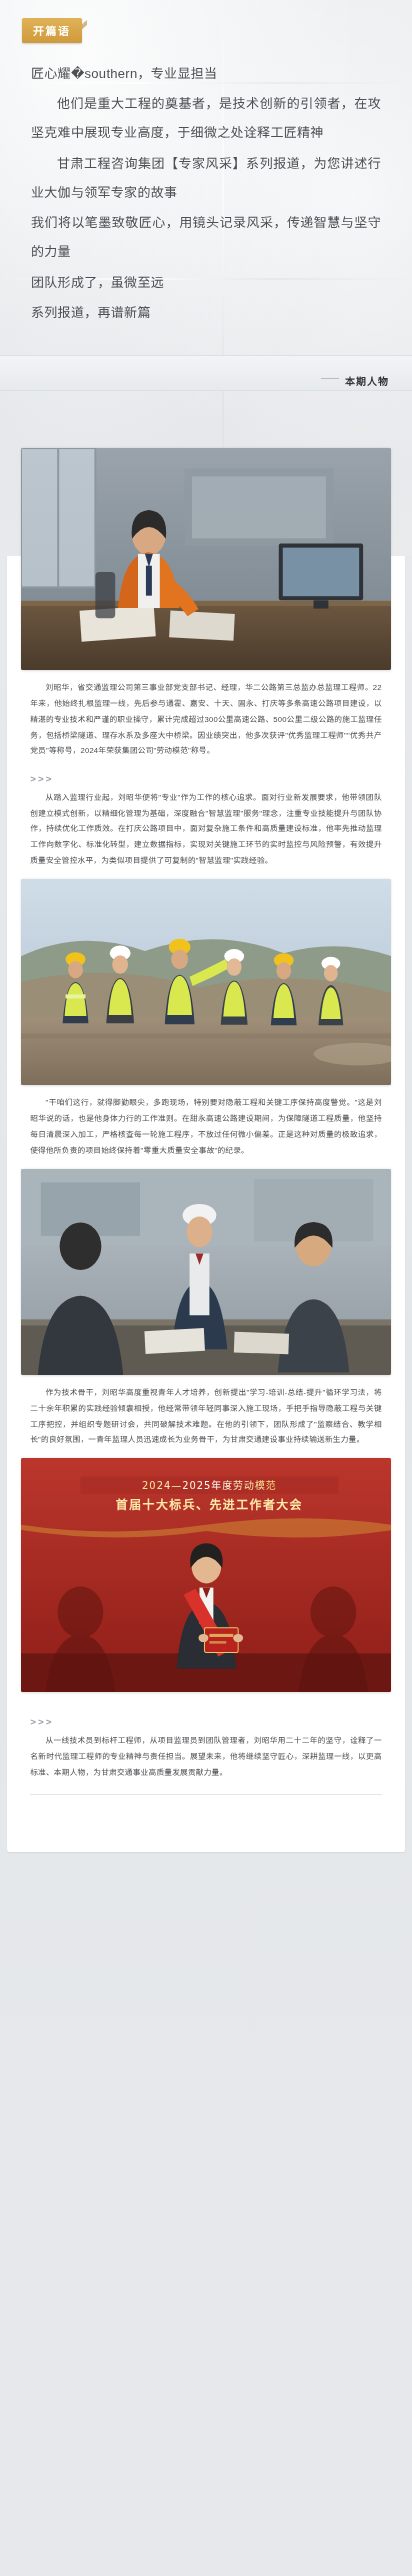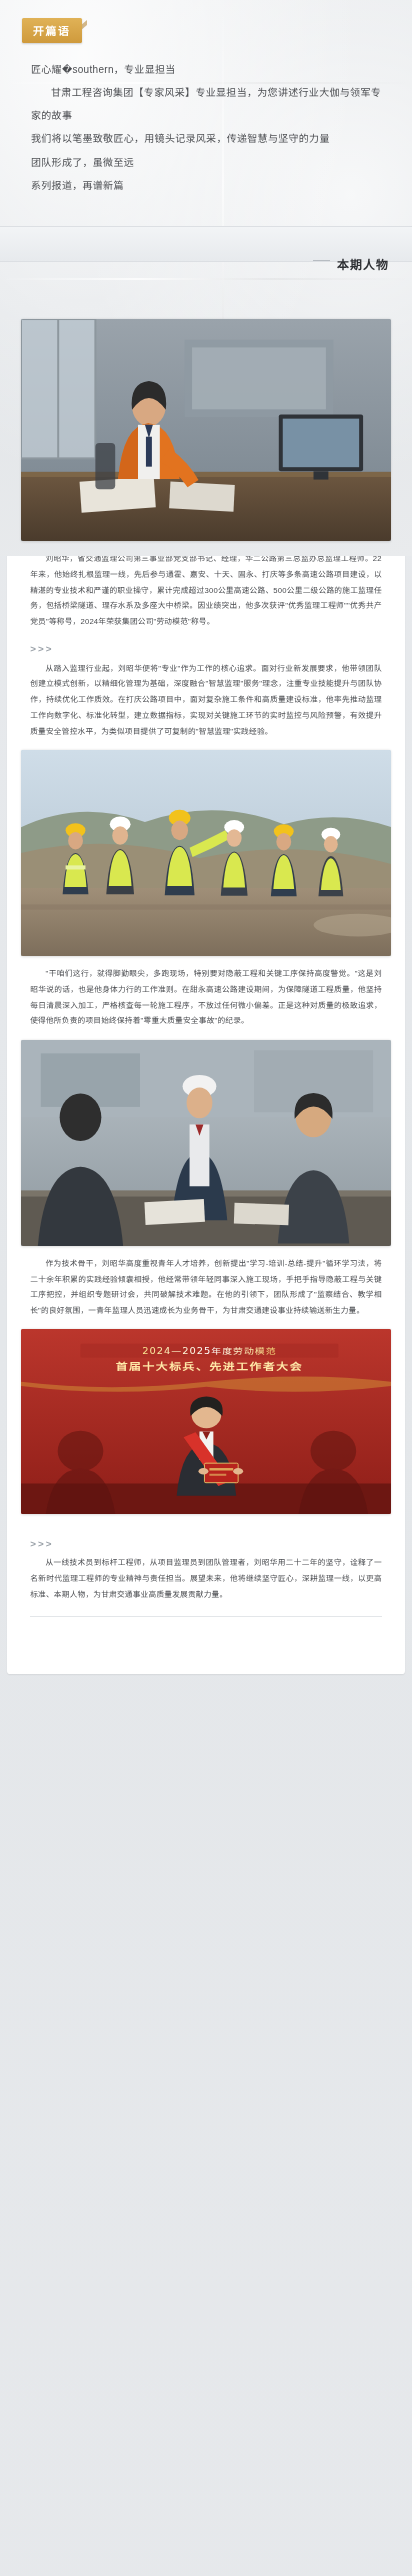--- a/index.html
+++ b/index.html
@@ -66,42 +66,42 @@
     background: #b07f2c;
     transform: skewY(-40deg);
     opacity: .55;
   }
 
   
   .opening {
     position: relative;
     margin: 15.5px 31px 0 31px;
     color: #4d4f53;
-    font-size: 10px;
+    font-size: 13px;
     line-height: 2.25;
     text-align: justify;
     letter-spacing: 0.3px;
   }
   .opening p { margin: 0 0 1px 0; }
   .opening .indent { text-indent: 2em; }
 
   
   .section-band {
     position: relative;
     margin-top: 28px;
     height: 36px;
     background: linear-gradient(180deg,#f2f4f6 0%, #e7eaed 100%);
     border-top: 0.5px solid #dcdfe3;
     border-bottom: 0.5px solid #dcdfe3;
   }
   .section-title {
     position: absolute;
     right: 23px;
-    top: 28px;
-    font-size: 12px;
+    top: 17px;
+    font-size: 10px;
     font-weight: bold;
     color: #2f3135;
     letter-spacing: 1px;
   }
   .section-title:before {
     content: "";
     position: absolute;
     left: -24px; top: 5.2px;
     width: 17.5px; height: 1px;
     background: #b7bcc2;
@@ -148,21 +148,21 @@
     box-shadow: 0 0.5px 2.6px rgba(0,0,0,0.14);
   }
 
   
   .ph1 { height: 222px; background: linear-gradient(180deg,#8d9298 0%, #6f7a84 100%); }
   
   .ph2 { height: 206px; background: linear-gradient(180deg,#bcd0df 0%, #8c9aa4 100%); }
   
   .ph3 { height: 206px; background: linear-gradient(180deg,#9aa6ad 0%, #6d7780 100%); }
   
-  .ph4 { height: 185px; background: linear-gradient(180deg,#b03028 0%, #8e211b 100%); }
+  .ph4 { height: 234px; background: linear-gradient(180deg,#b03028 0%, #8e211b 100%); }
 
   svg.scene { display:block; width: 100%; height: 100%; }
 
   
   .chevs {
     padding: 13.4px 0 2.1px 23px;
     color: #9aa1a8;
     font-size: 9.8px;
     letter-spacing: 2.1px;
     font-weight: bold;
@@ -205,21 +205,22 @@
   <div class="paper-crease" style="left:0;top:82px;width:412px;height:1.5px;"></div>
   <div class="paper-crease" style="left:0;top:278px;width:412px;height:1.5px;"></div>
   <div class="paper-crease" style="left:222px;top:0;width:1.5px;height:556px;background:linear-gradient(180deg,rgba(255,255,255,0),rgba(255,255,255,0.6),rgba(0,0,0,0.03),rgba(255,255,255,0));"></div>
 
   <div class="head-wrap">
     <div class="kaipian-tag">开篇语</div>
   </div>
 
   <div class="opening">
     <p>匠心耀�southern，专业显担当</p>
-    <p class="indent">甘肃工程咨询集团【专家风采】专业显担当，为您讲述行业大伽与领军专家的故事</p>
+    <p class="indent">他们是重大工程的奠基者，是技术创新的引领者，在攻坚克难中展现专业高度，于细微之处诠释工匠精神</p>
+    <p class="indent">甘肃工程咨询集团【专家风采】系列报道，为您讲述行业大伽与领军专家的故事</p>
     <p>我们将以笔墨致敬匠心，用镜头记录风采，传递智慧与坚守的力量</p>
     <p>团队形成了，虽微至远</p>
     <p>系列报道，再谱新篇</p>
   </div>
 
   <div class="section-band">
     <div class="section-title">本期人物</div>
   </div>
 
   <div class="sheet">

